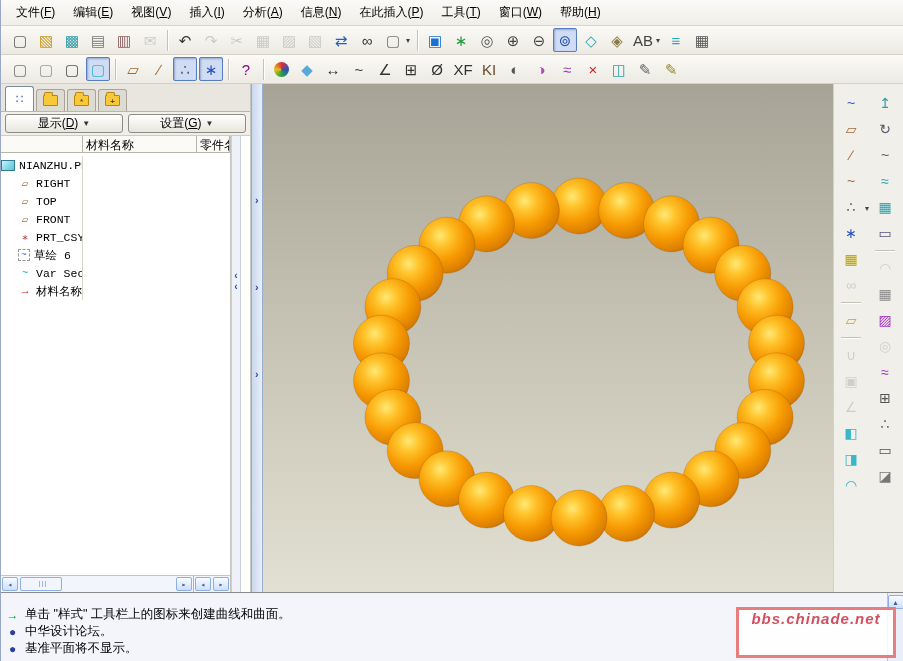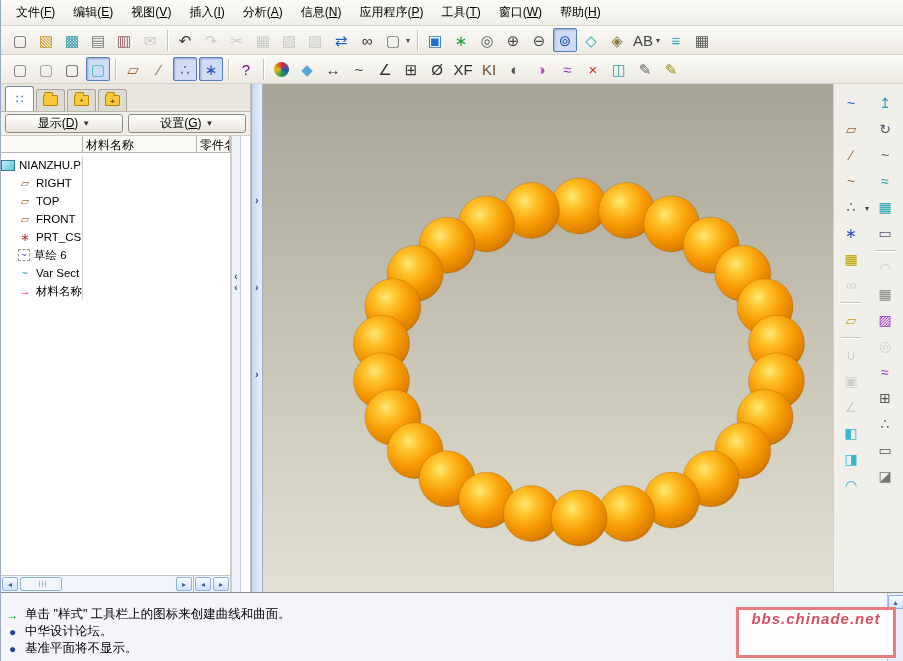--- a/index.html
+++ b/index.html
@@ -41,21 +41,21 @@
                  position:relative; font-size:8px; font-weight:bold; color:#7a4a00; text-align:center; line-height:11px; }
   .icon-folder::before { content:""; position:absolute; top:-4px; left:0; width:7px; height:3px;
                  background:#f6c83a; border:1px solid #b8860b; border-bottom:none; border-radius:2px 2px 0 0; }
 
   .nav-buttons { height:24px; background:#f1efe9; display:flex; align-items:center; gap:5px; padding:2px 4px;
                  border-bottom:1px solid #cfccc4; }
   .xp-button { flex:1; height:19px; background:linear-gradient(#ffffff,#e8e5da); border:1px solid #8d8d87;
                border-radius:3px; display:flex; align-items:center; justify-content:center; gap:4px; font-size:12px; }
   .xp-button .dd { font-size:8px; color:#333; }
 
-  .tree-area { flex:1; display:flex; min-height:0; }
+  .tree-area { flex:1; display:flex; min-height:0;font-family:Liberation Mono, monospace; }
   .tree-pane { width:230px; display:flex; flex-direction:column; border-right:1px solid #c8c5bc; }
   .tree-header { height:17px; display:flex; background:#fbfaf6; border-bottom:1px solid #b8b5ac; font-size:12px; }
   .th { border-right:1px solid #b8b5ac; padding:1px 3px; white-space:nowrap; overflow:hidden; }
   .th1 { width:82px; } .th2 { width:114px; } .th3 { flex:1; }
   .tree-body { flex:1; overflow:hidden; background:#fff; padding-top:3px; }
   .tree-row { height:18px; display:flex; align-items:center; gap:4px; white-space:nowrap; overflow:hidden;
               width:82px; border-right:1px solid #d8d5cc; }
   .tree-row .glyph { width:14px; text-align:center; font-size:11px; flex:none; }
   .tree-row .lbl { font-size:11.5px; overflow:hidden; }
   .icon-cube { width:11px; height:11px; background:linear-gradient(135deg,#c9f2f8,#54c4da); border:1px solid #2e7d8f; }
@@ -111,21 +111,21 @@
 <body>
 
 <div class="menubar">
 
 <div class="menu-item"><span>文件(</span><u>F</u><span>)</span></div>
     <div class="menu-item"><span>编辑(</span><u>E</u><span>)</span></div>
     <div class="menu-item"><span>视图(</span><u>V</u><span>)</span></div>
     <div class="menu-item"><span>插入(</span><u>I</u><span>)</span></div>
     <div class="menu-item"><span>分析(</span><u>A</u><span>)</span></div>
     <div class="menu-item"><span>信息(</span><u>N</u><span>)</span></div>
-    <div class="menu-item"><span>应用程序(</span><u>P</u><span>)</span></div>
+    <div class="menu-item"><span>在此插入(</span><u>P</u><span>)</span></div>
     <div class="menu-item"><span>工具(</span><u>T</u><span>)</span></div>
     <div class="menu-item"><span>窗口(</span><u>W</u><span>)</span></div>
     <div class="menu-item"><span>帮助(</span><u>H</u><span>)</span></div>
   </div>
 
 <div class="toolbar">
 
 <div class="tb-btn">
       <span class="glyph" style="color: rgb(102, 102, 102);">▢</span>
     </div>

